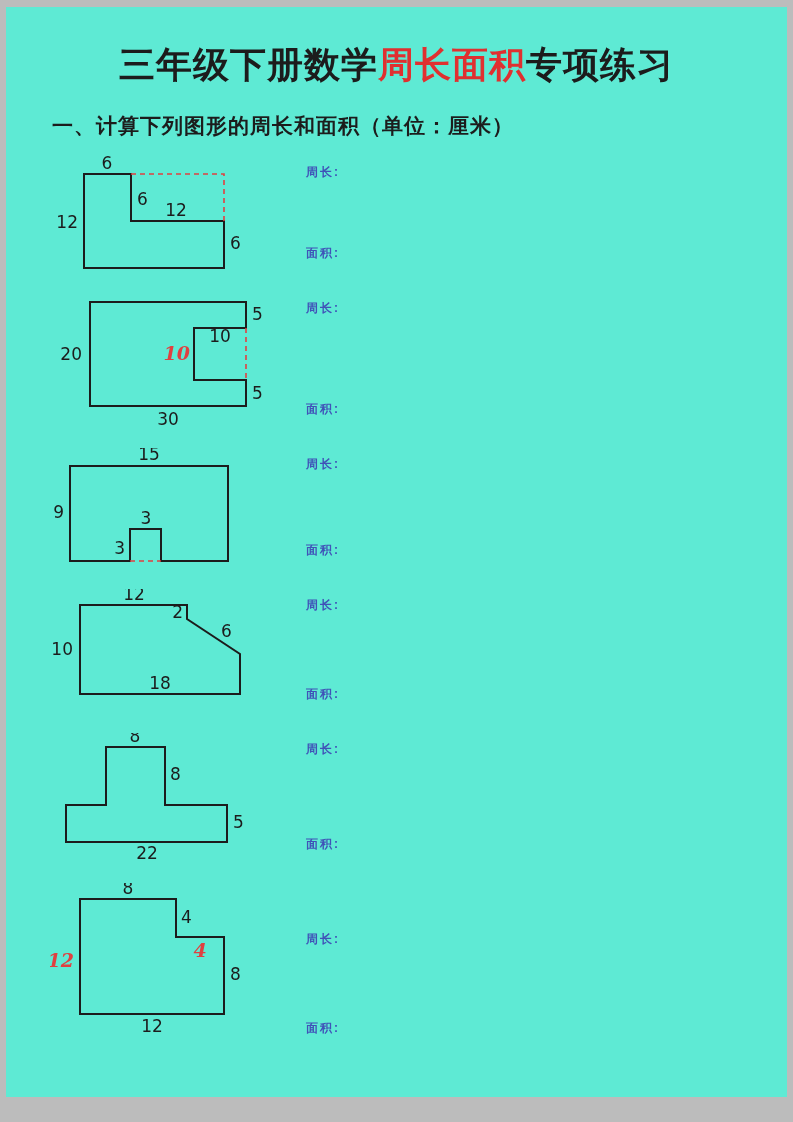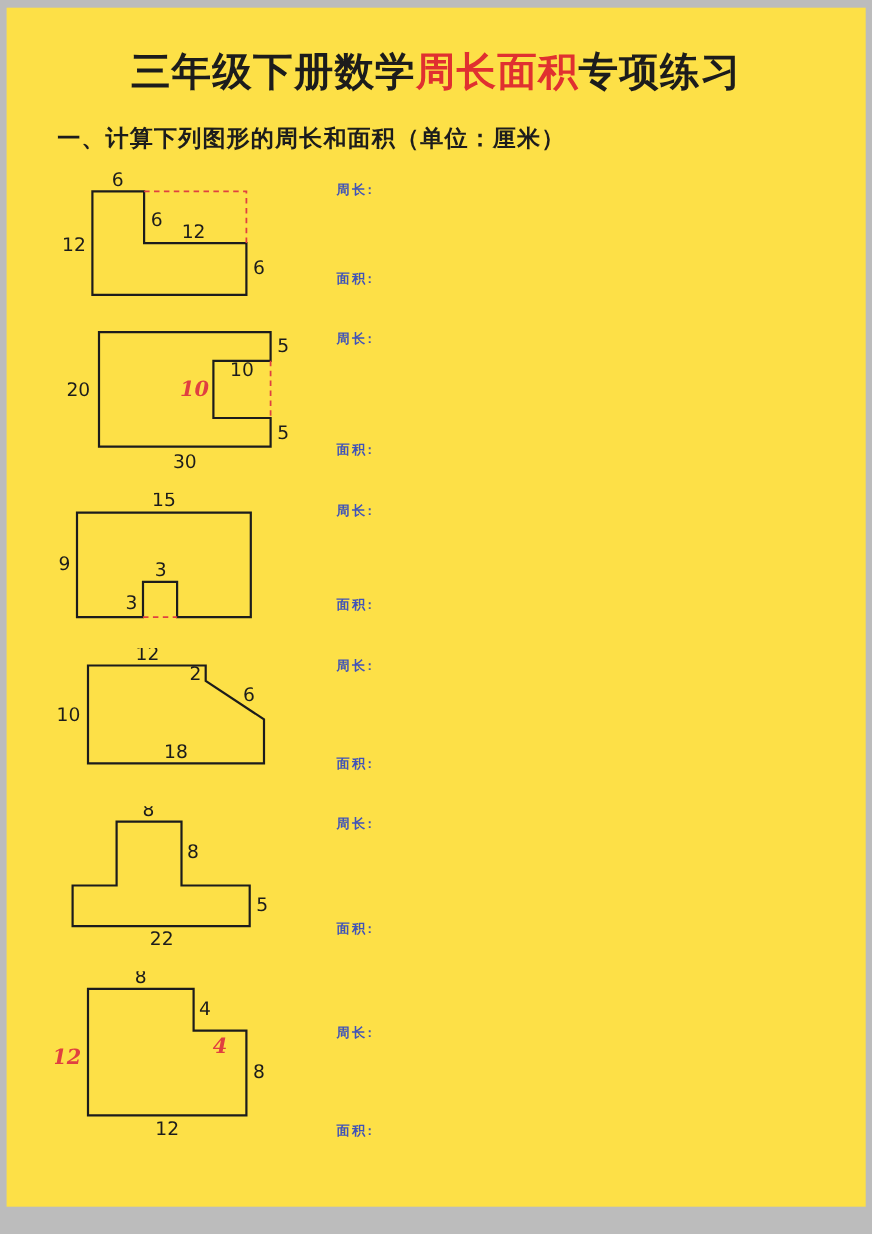--- a/index.html
+++ b/index.html
@@ -1,19 +1,19 @@
 <!DOCTYPE html>
 <html style="--ink: #1c1c1c; --highlight-red: #e03030; --dashed-red: #e04040; --label-blue: #4053b8;"><head>
 <meta charset="utf-8">
 <style>
   *{margin:0;padding:0;box-sizing:border-box}
   html,body{width:793px;height:1122px}
   body{font-family:"Liberation Sans",sans-serif;background:#ffffff}
   .frame{width:793px;height:1122px;background:#bcbcbc;position:relative}
-  .sheet{position:absolute;left:6px;top:7px;right:6px;bottom:25px;background:#fde047;overflow:hidden}
+  .sheet{position:absolute;left:6px;top:7px;right:6px;bottom:25px;background:#5eead4;overflow:hidden}
   .title{margin-top:36px;text-align:center;font-family:"Liberation Serif",serif;
          font-size:36px;font-weight:700;color:var(--ink);letter-spacing:1px;line-height:1.25}
   .title .red{color:var(--highlight-red)}
   .heading{margin:24px 0 0 46px;font-size:21px;font-weight:700;color:var(--ink);letter-spacing:1px}
   .rows{margin-top:16px;padding-left:44px}
   .row{display:flex;margin-bottom:16px}
   .figbox{width:256px;flex:0 0 256px}
   .qa{display:flex;flex-direction:column;justify-content:space-between;padding:8px 0 14px}
   .q{font-size:12px;font-weight:700;color:var(--label-blue);letter-spacing:2px}
   .row-6 .qa{padding-top:48px;padding-bottom:4px}

